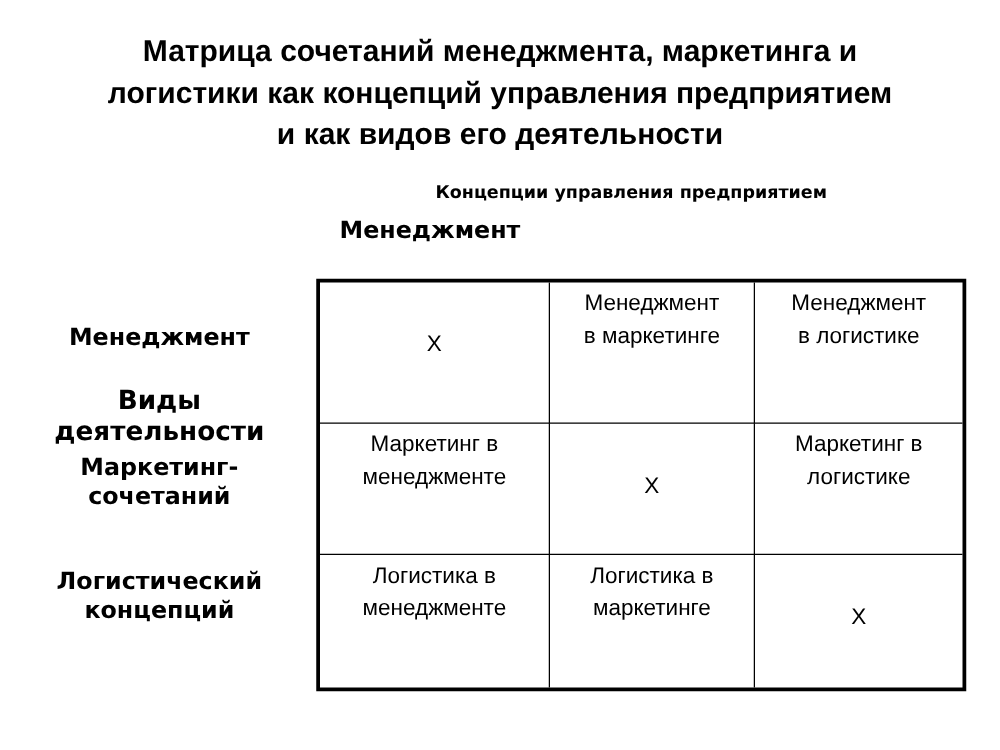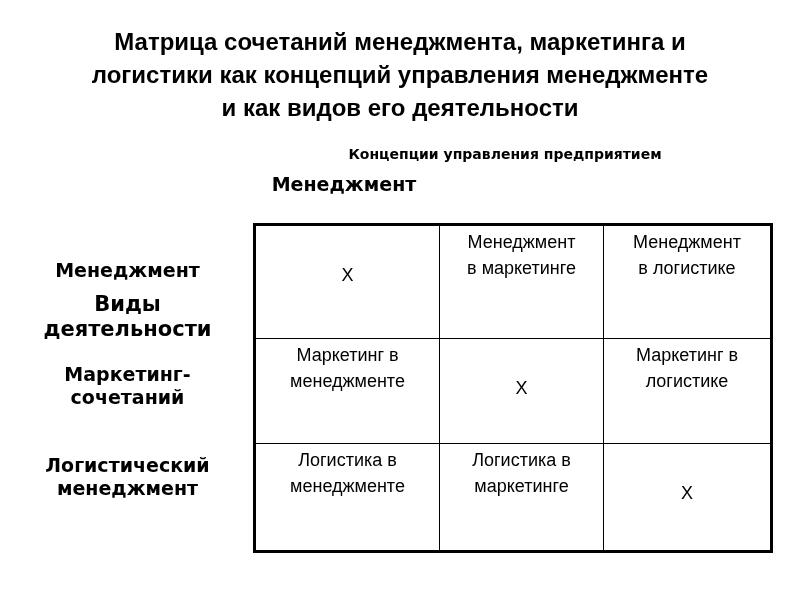--- a/index.html
+++ b/index.html
@@ -56,21 +56,21 @@
     text-align: center;
     font-family: "DejaVu Sans", sans-serif;
     font-weight: bold;
     white-space: pre-line;
   }
   .row-head { font-size: 19px; line-height: 23px; }
   .row-head-0 { top: 259px; }
   .row-head-1 { top: 363px; }
   .row-head-2 { top: 454px; }
   .rows-axis {
-    top: 292px;
+    top: 308px;
     font-size: 21px;
     line-height: 25px;
   }
 
   .matrix {
     position: absolute;
     left: 253px;
     top: 223px;
     display: grid;
     grid-template-columns: 184px 164px 166px;
@@ -90,34 +90,34 @@
   .cell.br { border-right: 1px solid #000000; }
   .cell.bb { border-bottom: 1px solid #000000; }
   .cell.x-cell { padding-top: 36px; }
 </style>
 </head>
 <body>
 
 <div class="slide">
 
   <h1 class="title">Матрица сочетаний менеджмента, маркетинга и
-логистики как концепций управления менеджменте
+логистики как концепций управления предприятием
 и как видов его деятельности</h1>
 
   <div class="cols-axis">Концепции управления предприятием</div>
 
   <div class="col-head col-head-0">Менеджмент</div>
 
   <div class="left-label row-head row-head-0">Менеджмент</div>
   <div class="left-label rows-axis">Виды
 деятельности</div>
   <div class="left-label row-head row-head-1">Маркетинг-
 сочетаний</div>
   <div class="left-label row-head row-head-2">Логистический
-менеджмент</div>
+концепций</div>
 
   <div class="matrix">
     <div class="cell br bb x-cell">X</div>
     <div class="cell br bb">Менеджмент
 в маркетинге</div>
     <div class="cell bb">Менеджмент
 в логистике</div>
 
     <div class="cell br bb">Маркетинг в
 менеджменте</div>

